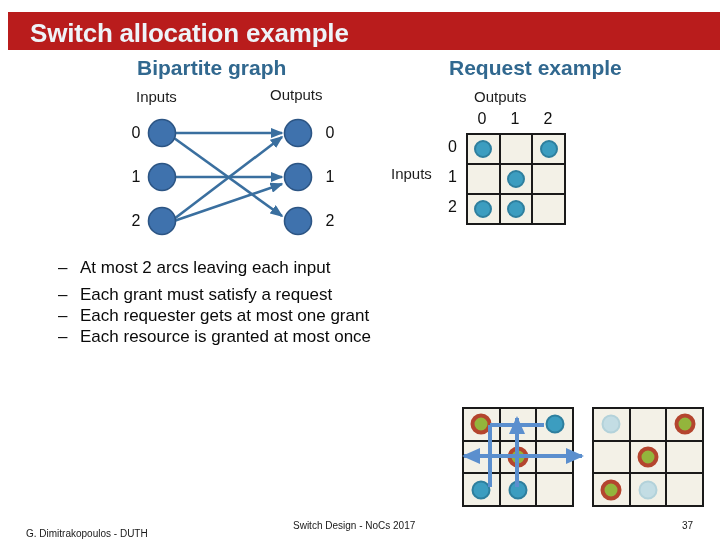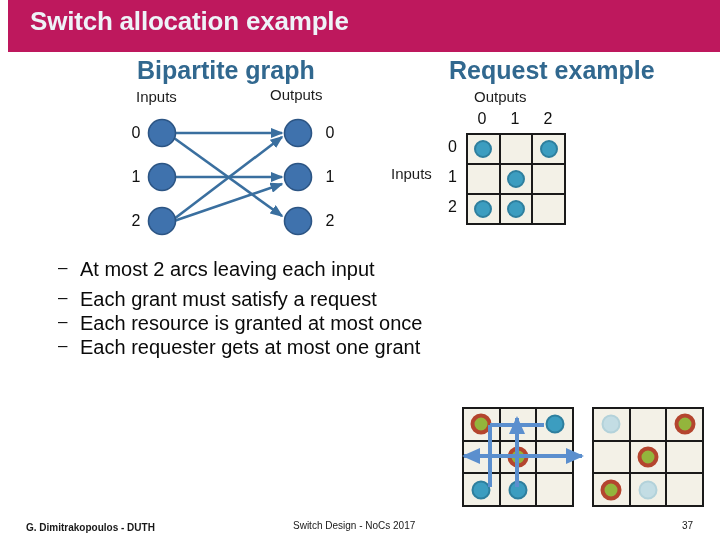--- a/index.html
+++ b/index.html
@@ -14,40 +14,40 @@
     position: relative;
     overflow: hidden;
     font-family: "Liberation Sans", sans-serif;
     color: #000000;
   }
 
   
   #title-bar {
     position: absolute;
     left: 8px;
-    top: 0px;
+    top: 12px;
     width: 712px;
-    height: 52px;
-    background: #be185d;
+    height: 38px;
+    background: #b91c1c;
   }
   #title-bar .title-text {
     position: absolute;
     left: 22px;
     top: 6px;
     font-size: 26px;
     font-weight: bold;
     color: #eef3f8;
     letter-spacing: -0.2px;
     white-space: nowrap;
   }
 
   
   .section-heading {
     position: absolute;
-    font-size: 25px;
+    font-size: 21px;
     font-weight: bold;
     color: #31688f;
     white-space: nowrap;
   }
   #heading-bipartite { left: 137px; top: 56px; }
   #heading-request   { left: 449px; top: 56px; }
 
   
   #bipartite-graph {
     position: absolute;
@@ -168,21 +168,21 @@
   .bullet-l1::before {
     content: "\2022";
     position: absolute;
     left: 12px;
     top: -1px;
     font-size: 17px;
   }
   .bullet-l2 {
     position: relative;
     padding-left: 58px;
-    font-size: 20px;
+    font-size: 17px;
     color: #0a0a0a;
     margin-bottom: 1px;
     white-space: nowrap;
   }
   .bullet-l2::before {
     content: "\2013";
     position: absolute;
     left: 36px;
     top: 0px;
     font-size: 17px;
@@ -246,21 +246,21 @@
   
   #footer {
     position: absolute;
     left: 0;
     top: 514px;
     width: 720px;
     height: 26px;
     font-size: 10px;
     color: #181818;
   }
-  #footer .f-left   { position: absolute; left: 26px;  top: 8px; white-space: nowrap; font-weight: bold; }
+  #footer .f-left   { position: absolute; left: 26px;  top: 14px; white-space: nowrap; }
   #footer .f-center { position: absolute; left: 293px; top: 6px; white-space: nowrap; }
   #footer .f-right  { position: absolute; left: 682px; top: 6px; white-space: nowrap; }
 </style>
 </head>
 <body>
 
 <div id="title-bar">
   <div class="title-text">Switch allocation example</div>
 </div>
 
@@ -337,22 +337,22 @@
         <div class="dot request"></div>
       </div>
       <div class="cell"></div>
     </div>
 </div>
 
 <div id="content-bullets">
   <div class="bullet-l2">At most 2 arcs leaving each input</div>
   <div class="spacer-sm"></div>
   <div class="bullet-l2">Each grant must satisfy a request</div>
+  <div class="bullet-l2">Each requester gets at most one grant</div>
   <div class="bullet-l2">Each resource is granted at most once</div>
-  <div class="bullet-l2">Each requester gets at most one grant</div>
 </div>
 
 <div id="grant-matrix-block">
   <div class="grid3" id="grant-matrix-grid">
       <div class="cell">
         <div class="dot granted"></div>
       </div>
       <div class="cell"></div>
       <div class="cell">
         <div class="dot unserved"></div>

